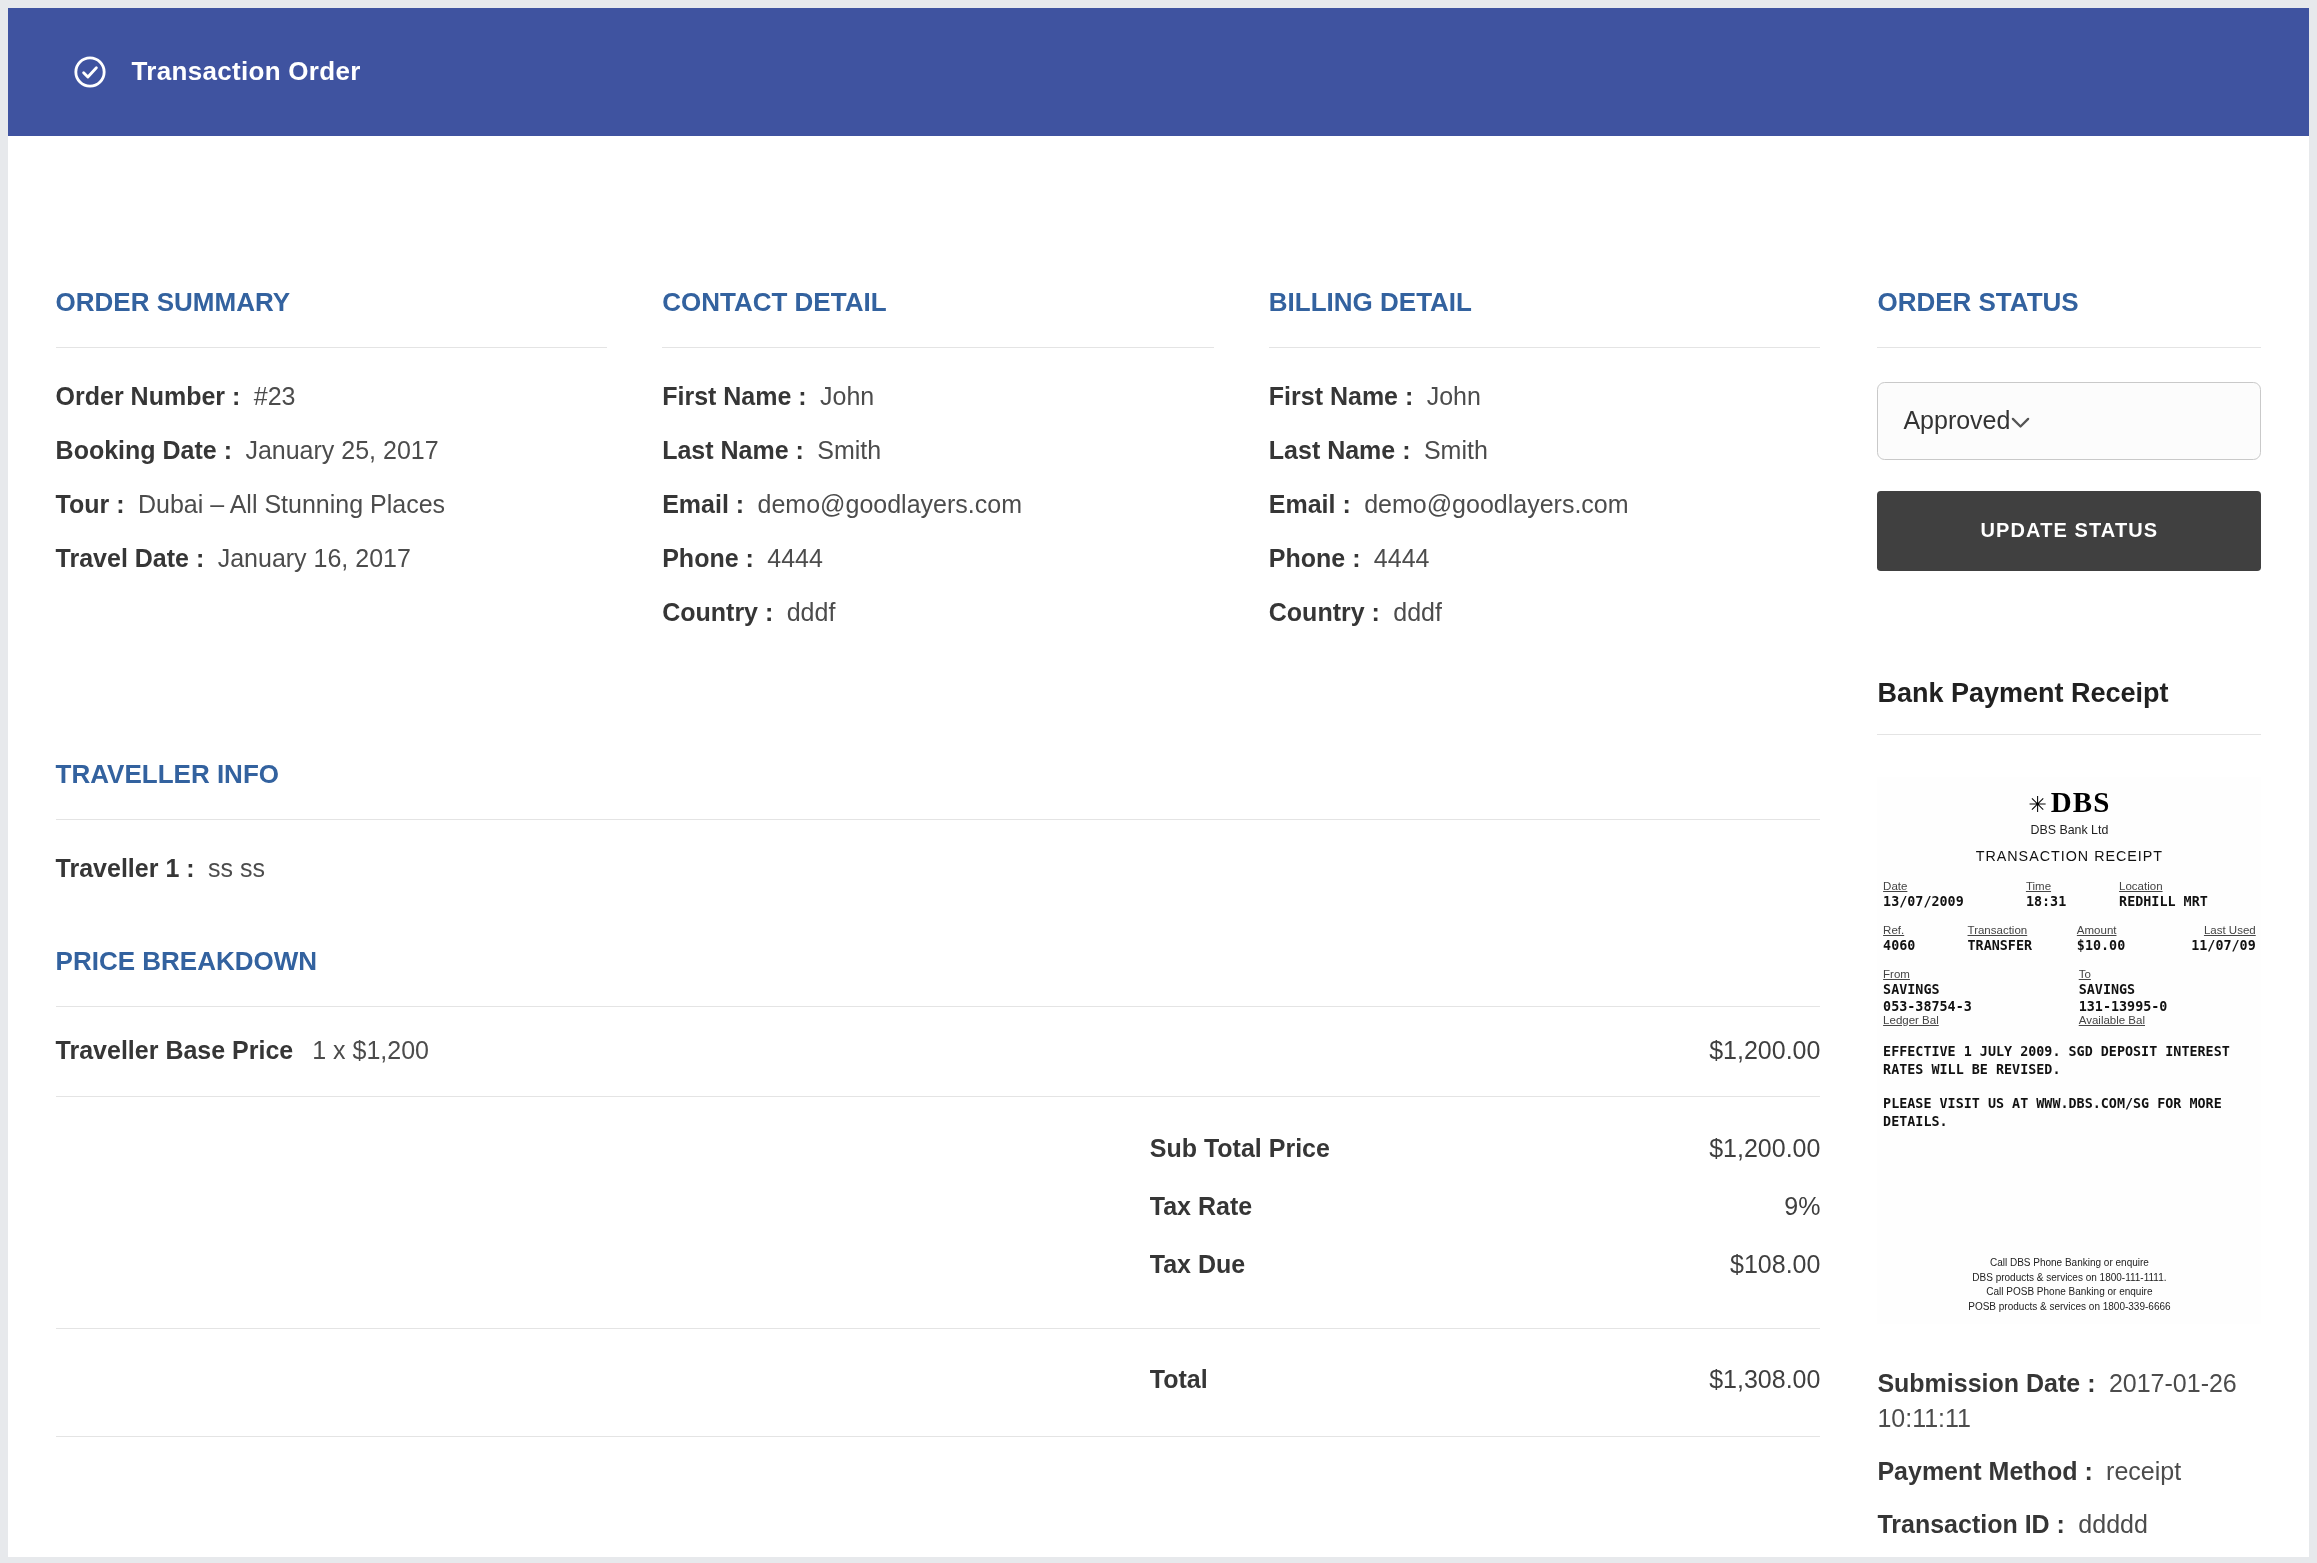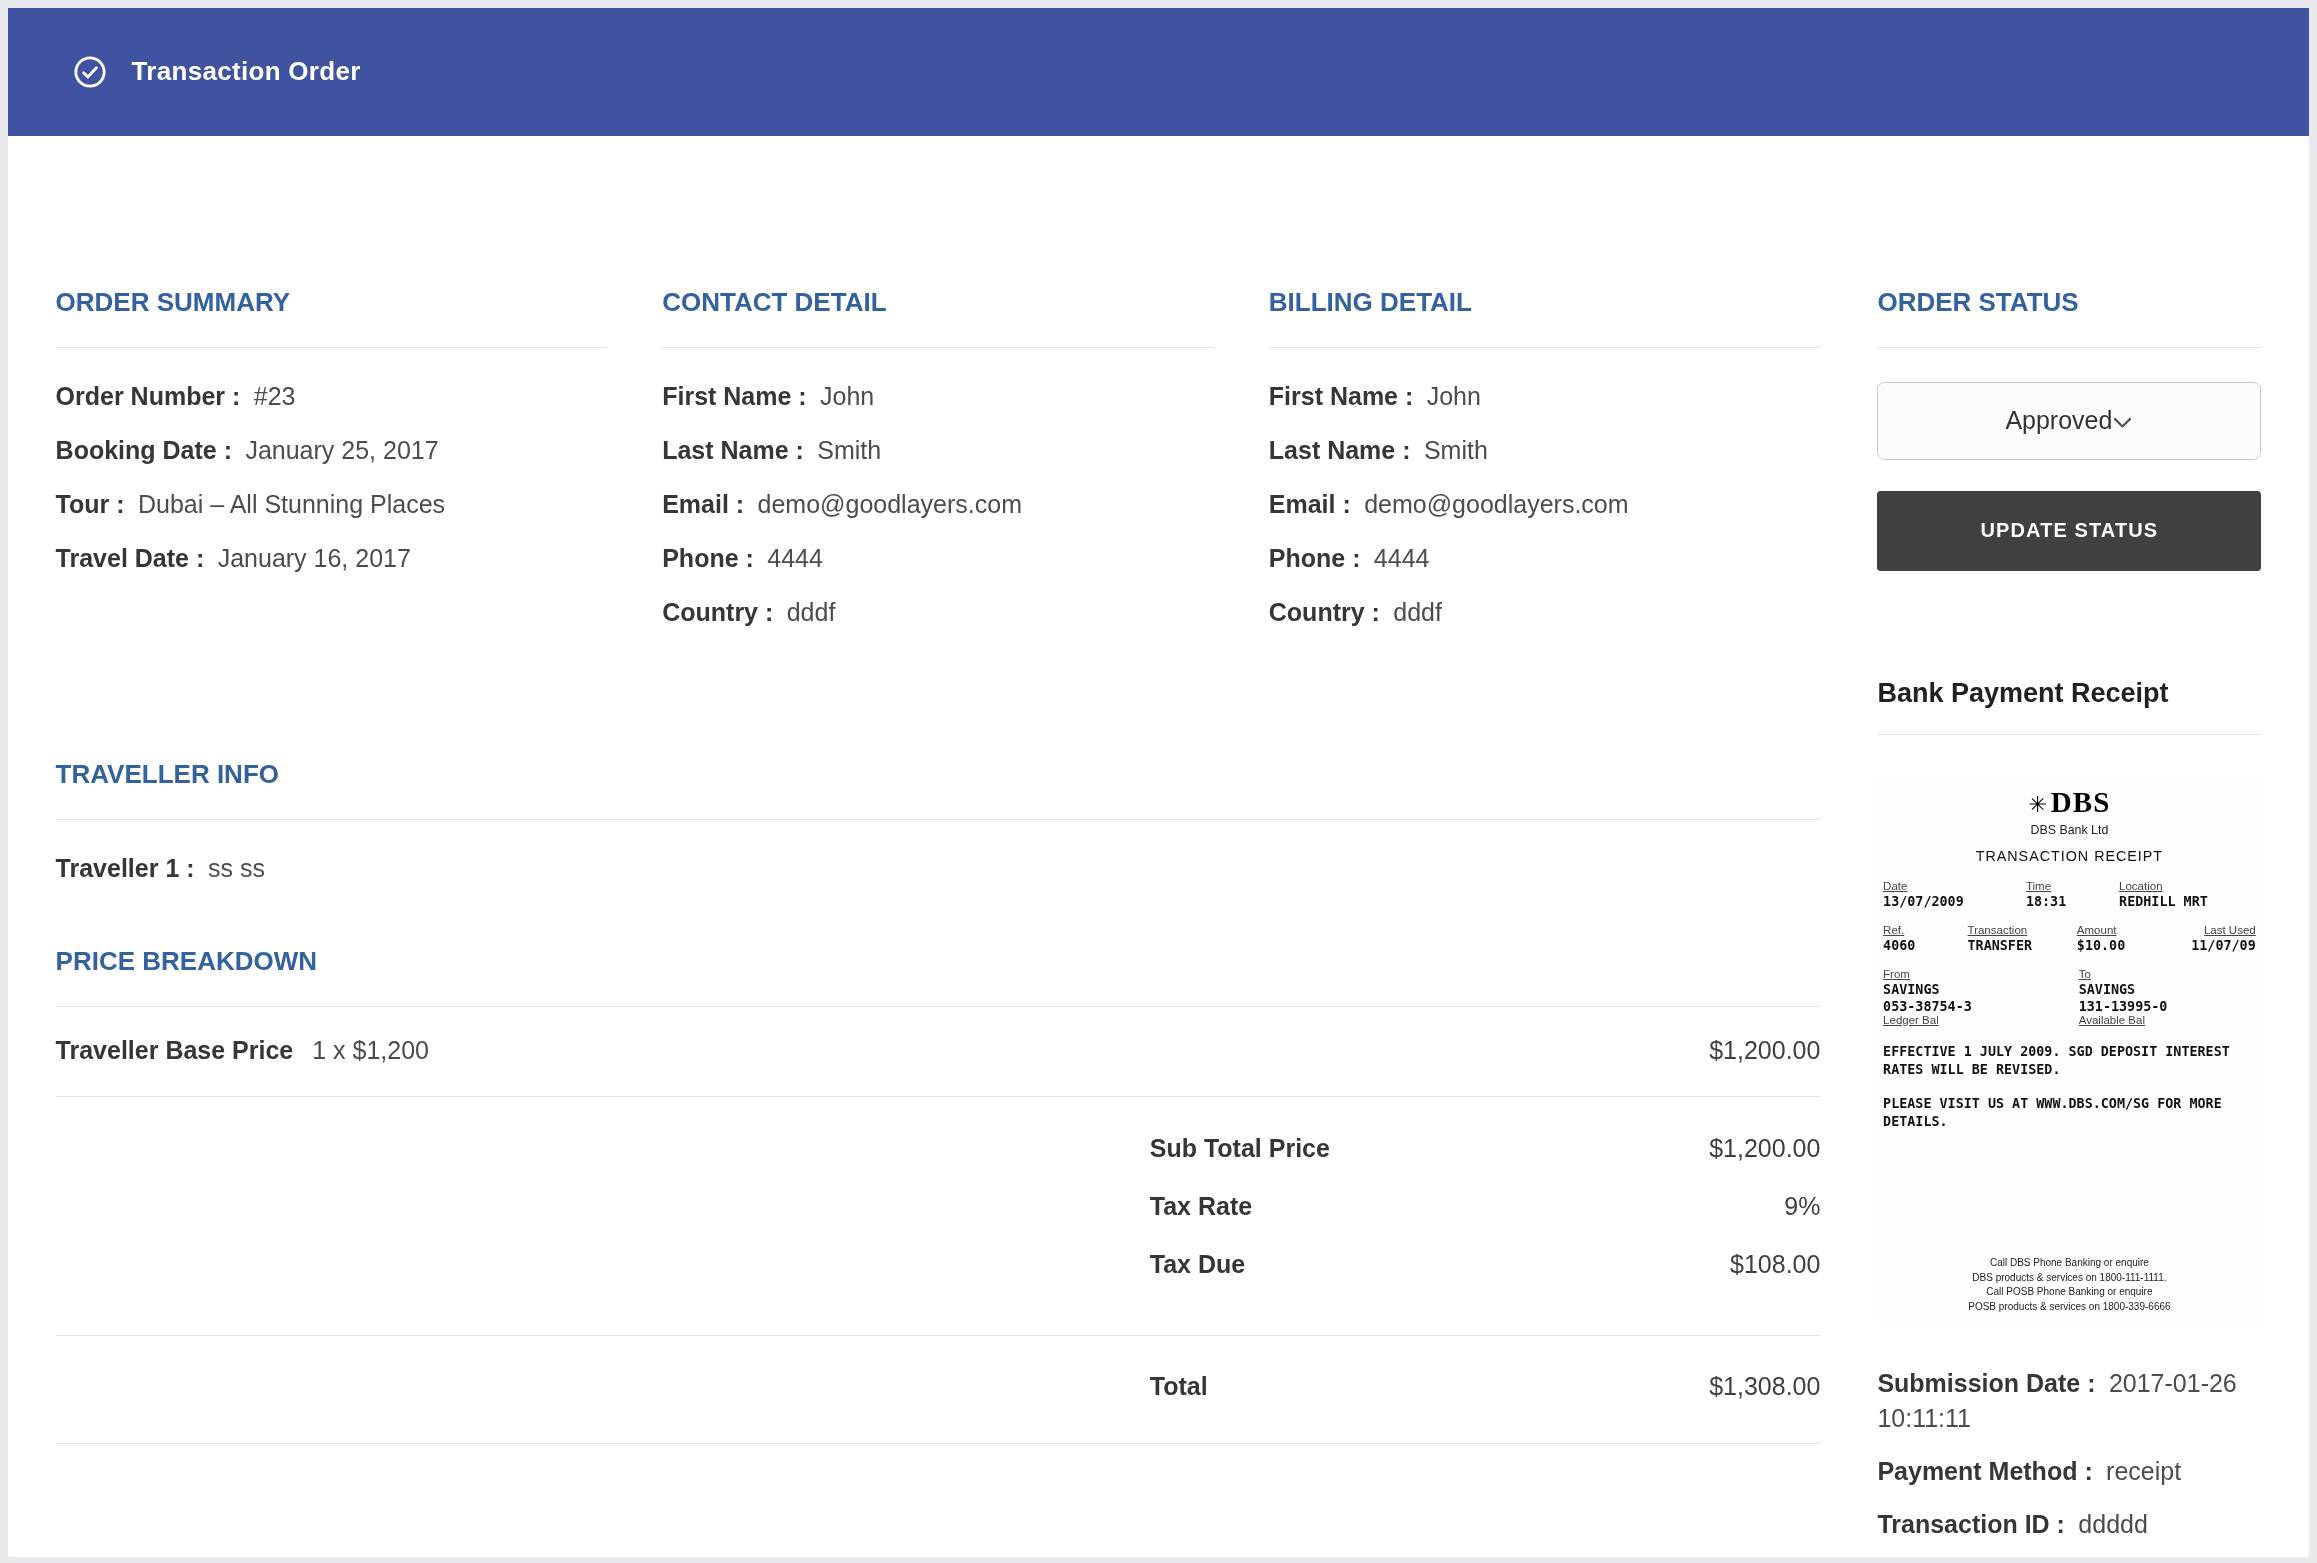--- a/index.html
+++ b/index.html
@@ -75,39 +75,39 @@
   .price-summary {
     padding: 38px 0 50px;
     border-bottom: 1px solid #e4e4e4;
   }
   .ps-row {
     display: flex; justify-content: space-between;
     font-size: 25px; line-height: 27px;
     margin-bottom: 31px;
     padding-left: 62%;
   }
-  .ps-row:last-child { margin-bottom: 7px; }
+  .ps-row:last-child { margin-bottom: 0; }
   .ps-row .lbl, .pt-row .lbl { font-weight: 700; color: #363636; }
   .ps-row .amount, .pt-row .amount { color: #3f3f3f; }
 
   .pt-row {
     display: flex; justify-content: space-between;
     font-size: 25px;
     padding: 36px 0 42px 62%;
     border-bottom: 1px solid #e4e4e4;
   }
 
   
   .select {
     margin-top: 34px;
     height: 78px;
     border: 1px solid #c9c9c9;
     border-radius: 7.6px;
     background: #fcfcfc;
-    display: flex; align-items: center; justify-content: center;
+    display: flex; align-items: center; justify-content: flex-start;
     padding: 0 25px;
     font-size: 25px; color: #333;
     cursor: pointer;
   }
   .update-btn {
     margin-top: 31px;
     width: 100%; height: 80px;
     background: #404040;
     color: #fff;
     border: none; border-radius: 3.8px;

